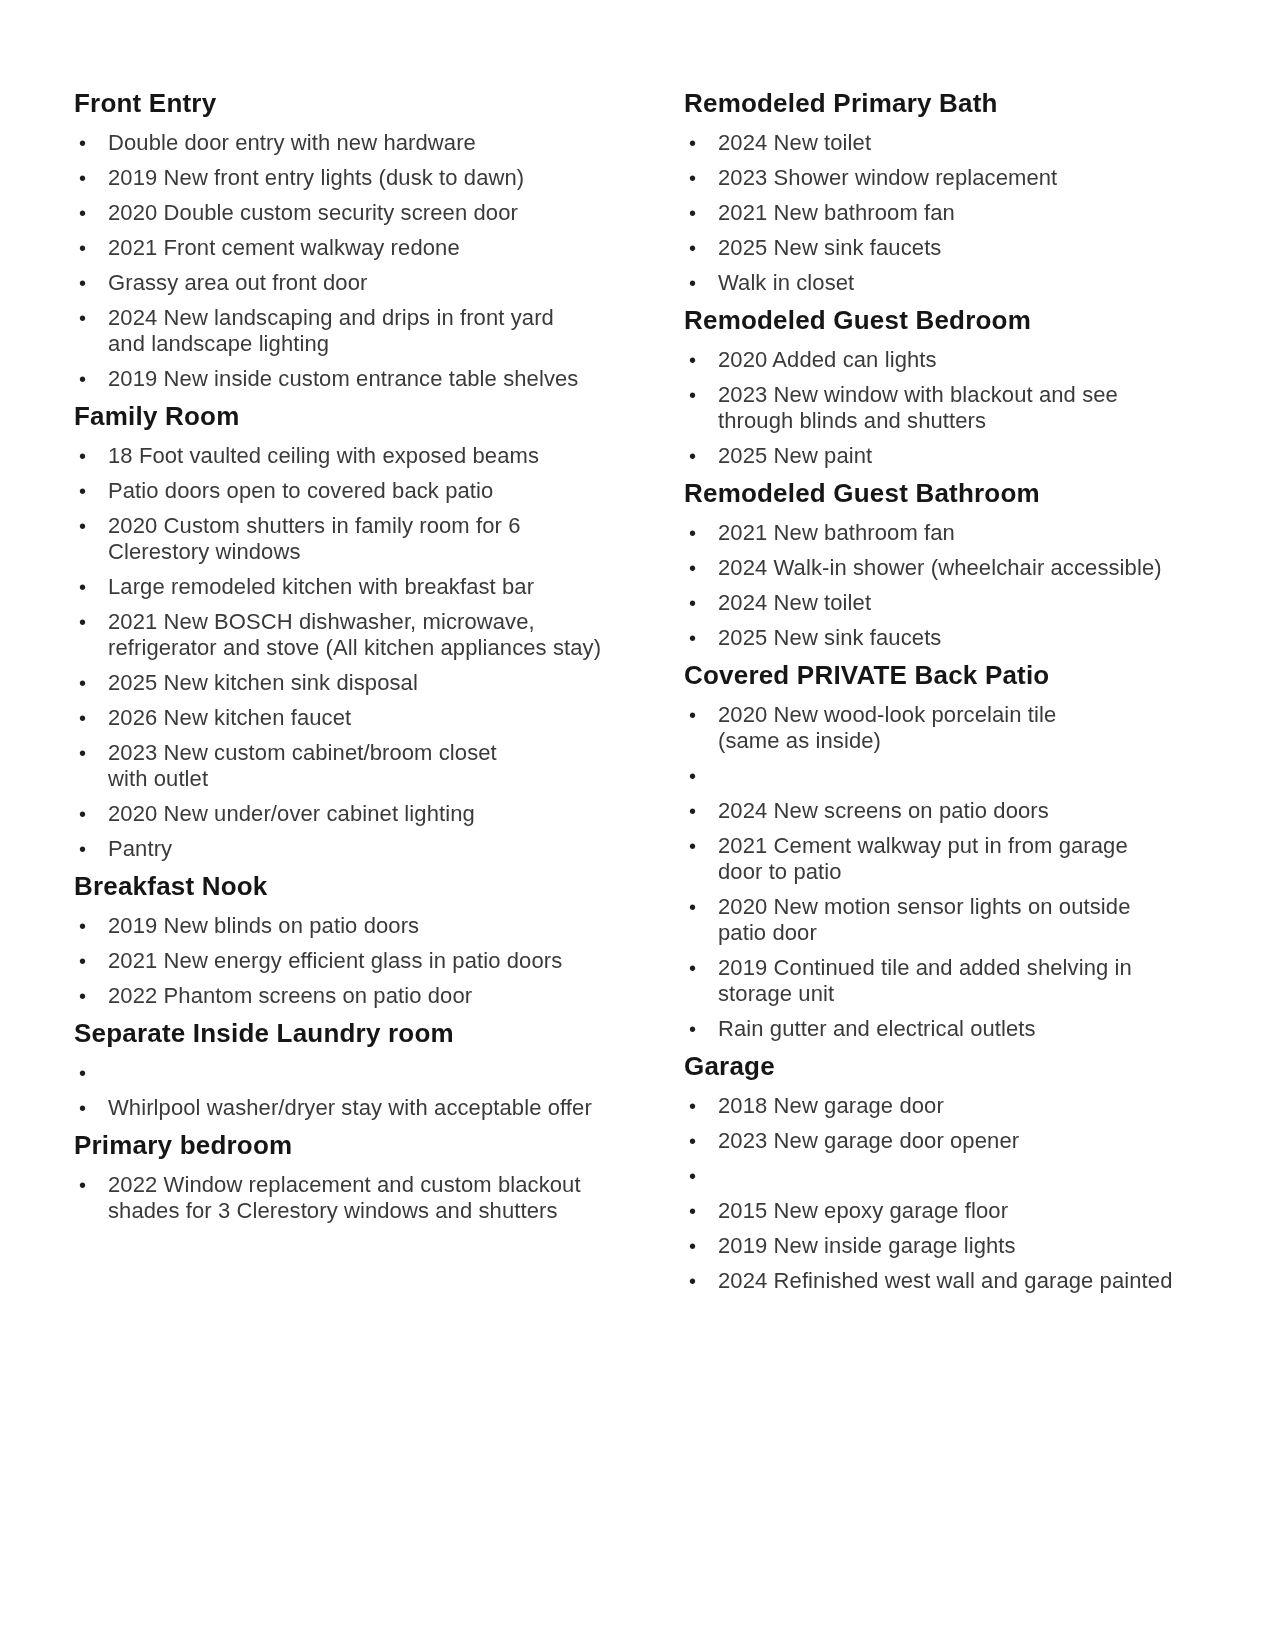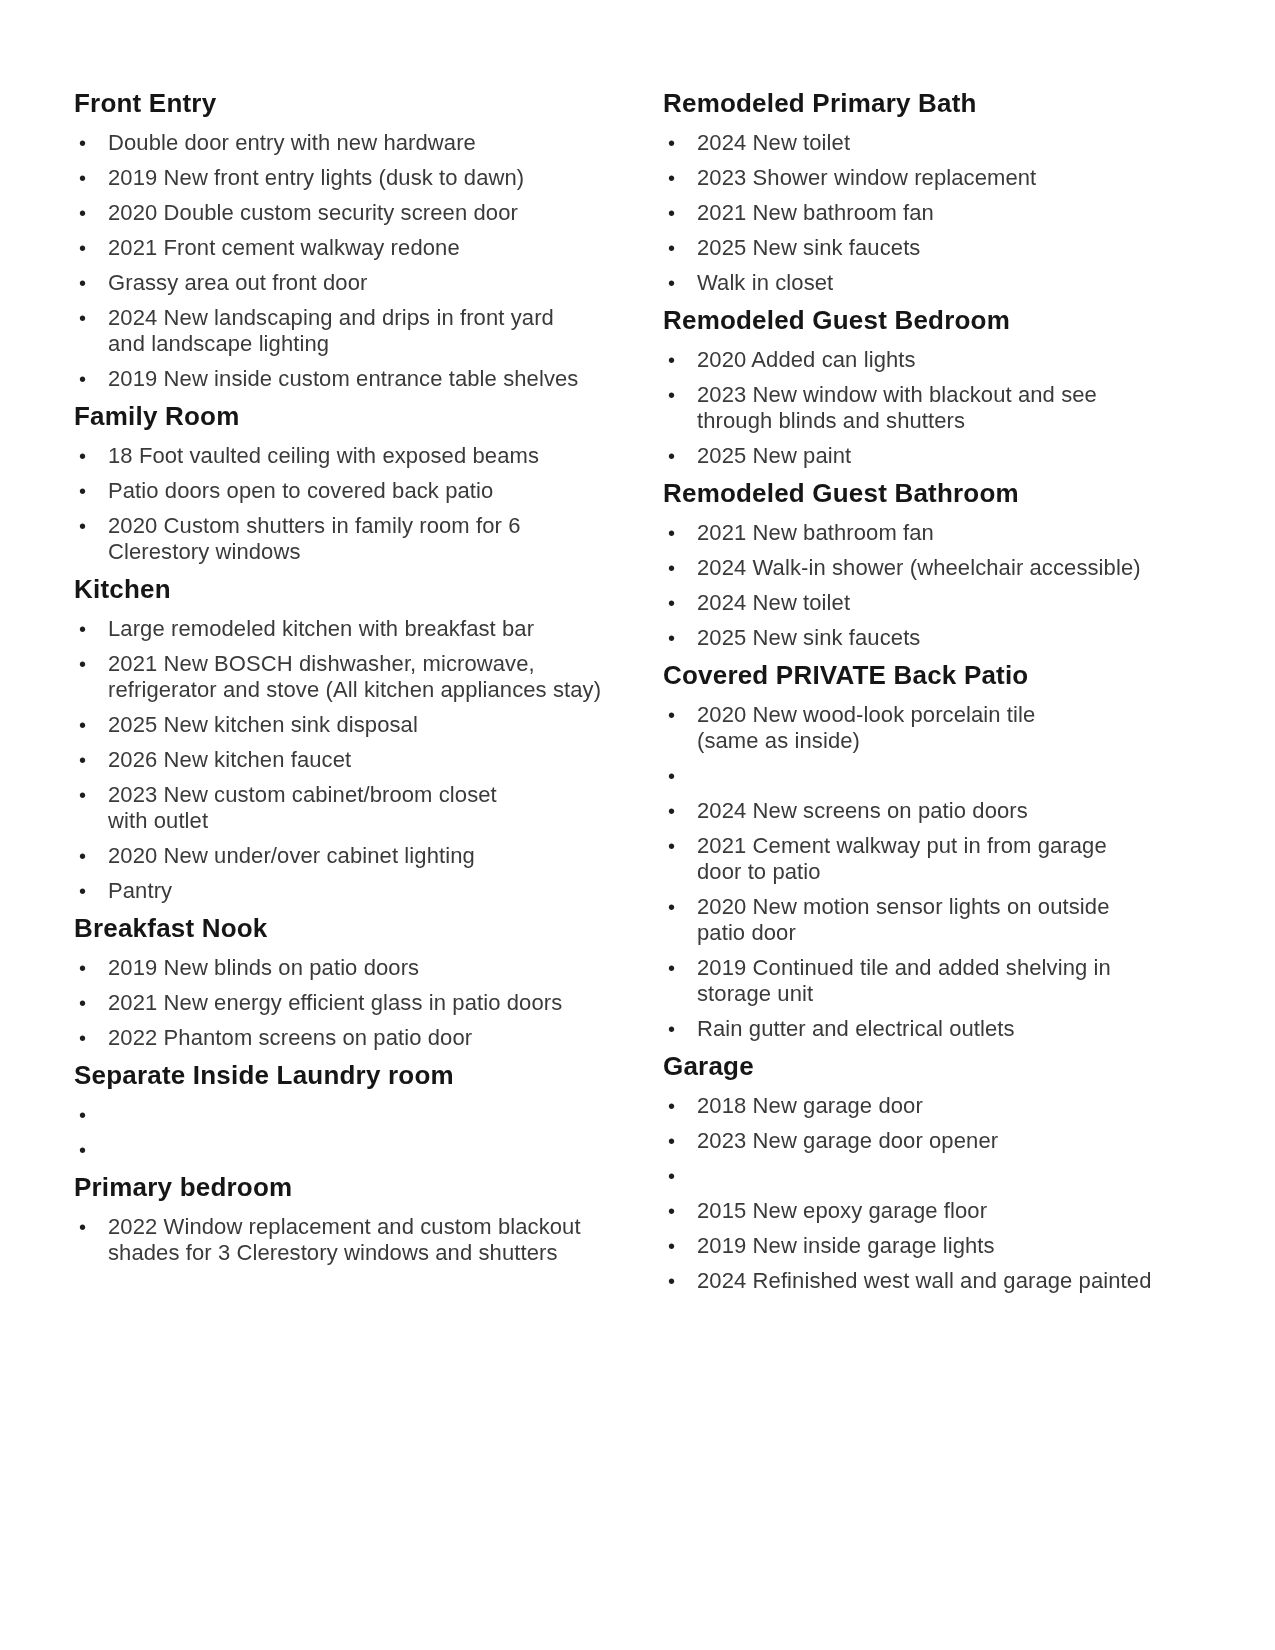--- a/index.html
+++ b/index.html
@@ -9,21 +9,21 @@
     height:1306px;
     background:#ffffff;
     overflow:hidden;
     font-family:"Liberation Sans", sans-serif;
   }
   .col {
     position:absolute;
     top:83px;
   }
   .col-left  { left:74px;  width:600px; }
-  .col-right { left:663px; width:565px; }
+  .col-right { left:684px; width:565px; }
   section { margin:0; padding:0; }
   h2 {
     font-size:26px;
     line-height:30px;
     font-weight:700;
     color:#161616;
     margin:5px 0 12px 0;
     letter-spacing:0.2px;
   }
   ul {
@@ -133,21 +133,20 @@
             <span class="li-text">Patio doors open to covered back patio</span>
           </li>
           <li>
             <span class="bullet">•</span>
             <span class="li-text">2020 Custom shutters in family room for 6
 Clerestory windows</span>
           </li>
         </ul>
       </section>
       <section>
-        <h2>Kitchen</h2>
         <ul>
           <li>
             <span class="bullet">•</span>
             <span class="li-text">Large remodeled kitchen with breakfast bar</span>
           </li>
           <li>
             <span class="bullet">•</span>
             <span class="li-text">2021 New BOSCH dishwasher, microwave,
 refrigerator and stove (All kitchen appliances stay)</span>
           </li>
@@ -192,20 +191,21 @@
         </ul>
       </section>
       <section>
         <h2>Separate Inside Laundry room</h2>
         <ul>
           <li>
             <span class="bullet">•</span>
           </li>
           <li>
             <span class="bullet">•</span>
+            <span class="li-text">Whirlpool washer/dryer stay with acceptable offer</span>
           </li>
         </ul>
       </section>
       <section>
         <h2>Primary bedroom</h2>
         <ul>
           <li>
             <span class="bullet">•</span>
             <span class="li-text">2022 Window replacement and custom blackout
 shades for 3 Clerestory windows and shutters</span>

